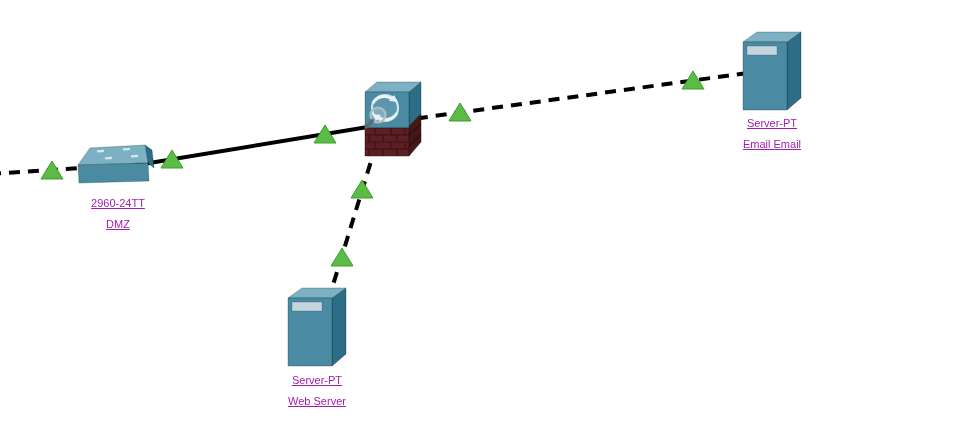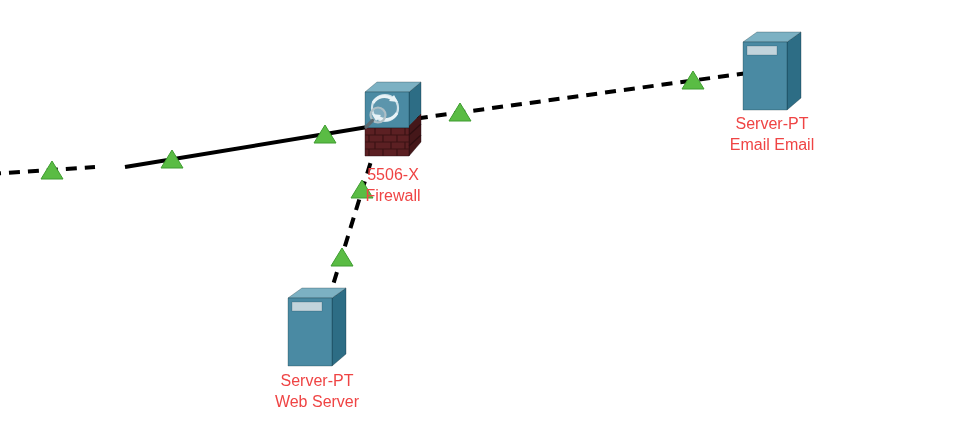--- a/index.html
+++ b/index.html
@@ -5,22 +5,22 @@
   html,body{margin:0;padding:0;background:#ffffff;}
   .canvas{
     position:relative;width:960px;height:448px;background:#ffffff;
     overflow:hidden;font-family:"Liberation Sans",sans-serif;
   }
   #links-layer{position:absolute;left:0;top:0;width:960px;height:448px;}
   .device{position:absolute;}
   .device svg{display:block;}
   .device .label{
     position:absolute;left:50%;transform:translateX(-50%);
-    text-align:center;white-space:nowrap;color:#ef4444;
-    font-size:16px;line-height:21px;
+    text-align:center;white-space:nowrap;color:#a21caf;
+    font-size:11px;line-height:21px;text-decoration:underline;
   }
   .device .label span{display:block;}
 </style>
 </head>
 <body>
 
 <div class="canvas">
 
   <svg id="links-layer" viewBox="0 0 960 448">
       <line x1="-10" y1="174" x2="95" y2="167" stroke="#000000" stroke-width="4" stroke-dasharray="11,8"></line>
@@ -29,20 +29,37 @@
       <polygon points="161,168 183,168 172,150" fill="#5abc44" stroke="#3f9c30" stroke-width="1"></polygon>
       <polygon points="314,143 336,143 325,125" fill="#5abc44" stroke="#3f9c30" stroke-width="1"></polygon>
       <line x1="398" y1="121" x2="762" y2="71" stroke="#000000" stroke-width="4" stroke-dasharray="11,8"></line>
       <polygon points="449,121 471,121 460,103" fill="#5abc44" stroke="#3f9c30" stroke-width="1"></polygon>
       <polygon points="682,89 704,89 693,71" fill="#5abc44" stroke="#3f9c30" stroke-width="1"></polygon>
       <line x1="376" y1="145" x2="329" y2="298" stroke="#000000" stroke-width="4" stroke-dasharray="11,8"></line>
       <polygon points="351,198 373,198 362,180" fill="#5abc44" stroke="#3f9c30" stroke-width="1"></polygon>
       <polygon points="331,266 353,266 342,248" fill="#5abc44" stroke="#3f9c30" stroke-width="1"></polygon>
     </svg>
 
+  <div class="device device--switch" id="dev-switch-dmz" style="left: 76px; top: 143px;">
+    <svg class="icon" width="84" height="46" viewBox="0 0 84 46">
+      <polygon points="69,2 76,7 78,25 72,20" fill="#2d6d85" stroke="rgba(10,35,45,0.4)" stroke-width="0.8"></polygon>
+      <polygon points="14,5 69,2 72,20 2,22" fill="#7cb1c3" stroke="rgba(10,35,45,0.35)" stroke-width="0.8"></polygon>
+      <polygon points="2,22 72,20 73,38 3,40" fill="#4a8aa3" stroke="rgba(10,35,45,0.35)" stroke-width="0.8"></polygon>
+      <g fill="#d4e7ee">
+        <rect x="21" y="7" width="7" height="2.2" transform="rotate(-4 24 8)"></rect>
+        <rect x="47" y="5" width="7" height="2.2" transform="rotate(-4 50 6)"></rect>
+        <rect x="29" y="14" width="7" height="2.2" transform="rotate(-4 32 15)"></rect>
+        <rect x="55" y="12" width="7" height="2.2" transform="rotate(-4 58 13)"></rect>
+      </g>
+    </svg>
+    <div class="label" style="top: 50px;">
+      <span>2960-24TT</span>
+      <span>DMZ</span>
+    </div>
+  </div>
 
   <div class="device device--firewall" id="dev-firewall" style="left: 361px; top: 78px;">
     <svg class="icon" width="64" height="88" viewBox="0 0 64 88">
       <polygon points="48,14 60,4 60,36 48,48" fill="#2d6d85" stroke="rgba(10,35,45,0.4)" stroke-width="0.8"></polygon>
       <polygon points="48,48 60,36 60,64 48,78" fill="#451719" stroke="rgba(30,8,9,0.5)" stroke-width="0.8"></polygon>
       <polygon points="4,14 16,4 60,4 48,14" fill="#7cb1c3" stroke="rgba(10,35,45,0.35)" stroke-width="0.8"></polygon>
       <polygon points="4,14 48,14 48,50 4,50" fill="#4a8aa3" stroke="rgba(10,35,45,0.35)" stroke-width="0.8"></polygon>
       <polygon points="4,50 48,50 48,78 4,78" fill="#5c2023" stroke="rgba(30,8,9,0.5)" stroke-width="0.8"></polygon>
       <g stroke="#3b1315" stroke-width="1.2">
         <path d="M4,57 H48 M4,64 H48 M4,71 H48" fill="none"></path>
@@ -54,24 +71,20 @@
         <path d="M12,25 a13,13 0 0 1 19,-4" fill="none" stroke="#e8f3f7" stroke-width="3"></path>
         <polygon points="33,17 37,24 28,23" fill="#e8f3f7"></polygon>
         <path d="M36,35 a13,13 0 0 1 -19,4" fill="none" stroke="#e8f3f7" stroke-width="3"></path>
         <polygon points="15,43 11,36 20,37" fill="#e8f3f7"></polygon>
       </g>
       <g>
         <circle cx="17" cy="37" r="7.5" fill="rgba(230,240,244,0.25)" stroke="#aebfc6" stroke-width="2.2"></circle>
         <line x1="11.5" y1="42.5" x2="5" y2="49" stroke="#5c6b72" stroke-width="3.2" stroke-linecap="round"></line>
       </g>
     </svg>
-    <div class="label" style="top: 86px;">
-      <span>5506-X</span>
-      <span>Firewall</span>
-    </div>
   </div>
 
   <div class="device device--server" id="dev-email-server" style="left: 741px; top: 30px;">
     <svg class="icon" width="62" height="84" viewBox="0 0 62 84">
       <polygon points="46,12 60,2 60,68 46,80" fill="#2d6d85" stroke="rgba(10,35,45,0.4)" stroke-width="0.8"></polygon>
       <polygon points="2,12 16,2 60,2 46,12" fill="#7cb1c3" stroke="rgba(10,35,45,0.35)" stroke-width="0.8"></polygon>
       <polygon points="2,12 46,12 46,80 2,80" fill="#4a8aa3" stroke="rgba(10,35,45,0.35)" stroke-width="0.8"></polygon>
       <rect x="6" y="16" width="30" height="9" fill="#c2d4dc" stroke="rgba(10,35,45,0.3)" stroke-width="0.6"></rect>
     </svg>
     <div class="label" style="top: 83px;">

